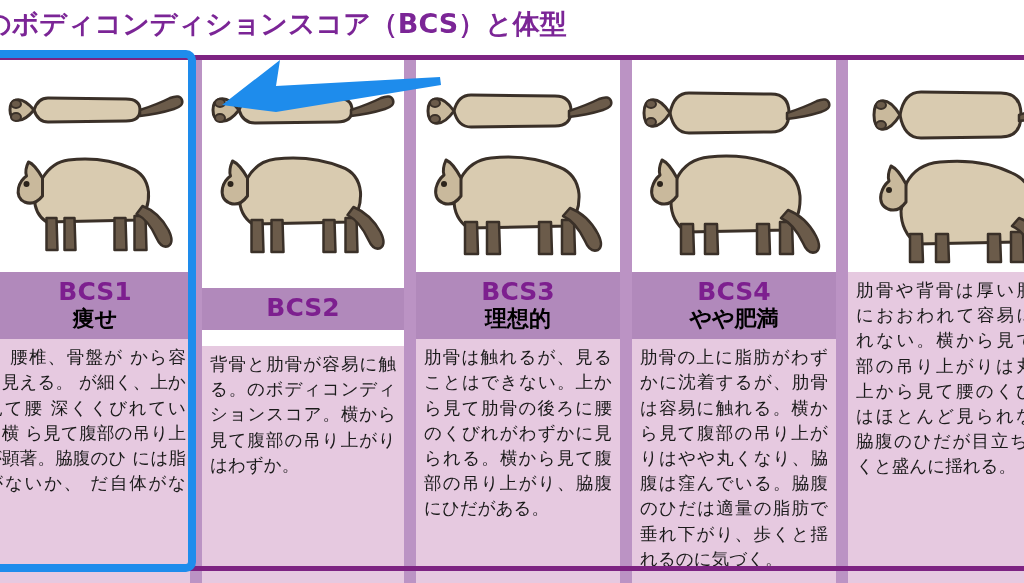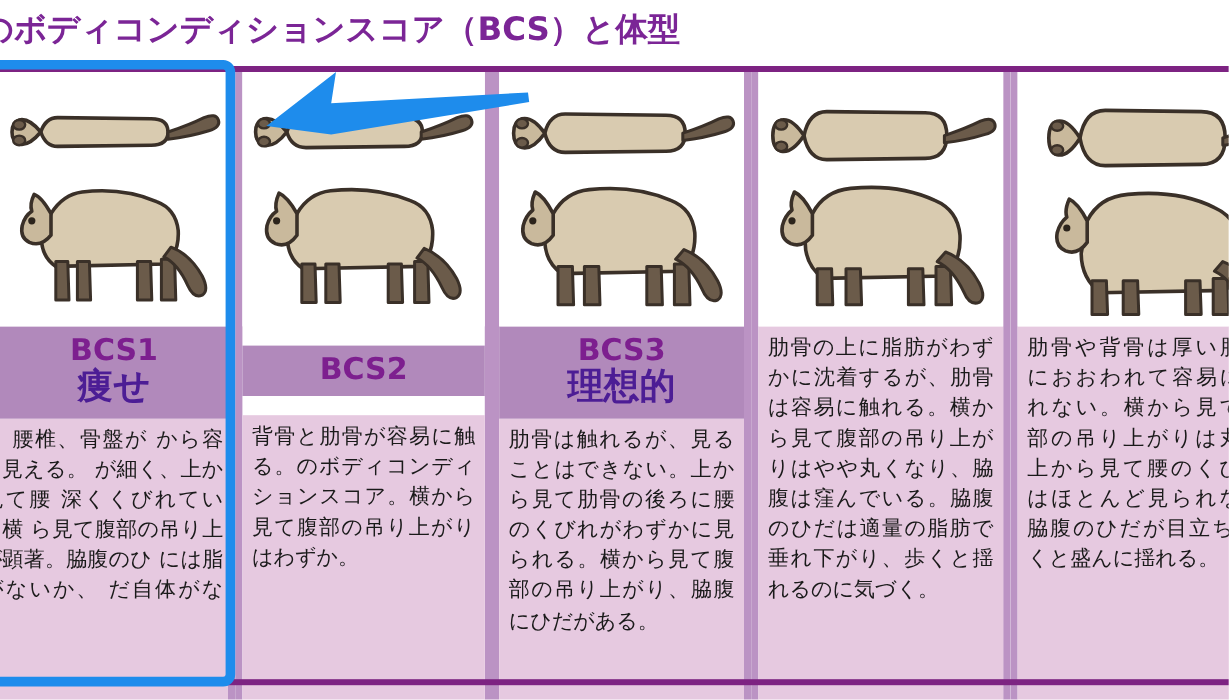--- a/index.html
+++ b/index.html
@@ -61,22 +61,22 @@
     background:#b189bb;
     text-align:center;
     padding:6px 0 8px 0;
     color:#7d1f8f;
   }
   .band .score{
     font-size:25px;font-weight:bold;line-height:1.12;
     color:#7d1f8f;
   }
   .band .word{
-    font-size:30px;font-weight:bold;line-height:1.15;
-    color:#4c1d95;
+    font-size:22px;font-weight:bold;line-height:1.15;
+    color:#000000;
   }
 
   
   .desc{
     flex:1;
     background:#e6c9e0;
     color:#1a1a1a;
     font-size:17.5px;
     line-height:1.44;
     padding:6px 8px 0 8px;
@@ -229,20 +229,24 @@
           <g fill="#6b5b4a" stroke="#3a3028" stroke-width="2.5" stroke-linejoin="round">
             <path d="M46 80 l12 0 l1 30 l-13 0 z"></path>
             <path d="M70 80 l12 0 l1 30 l-13 0 z"></path>
             <path d="M122 80 l12 0 l1 30 l-13 0 z"></path>
             <path d="M145 78 l12 0 l1 32 l-13 0 z"></path>
             <path d="M153 66 q18 7 28 26 q6 12 0 16 q-8 3 -13 -9 q-9 -19 -22 -25 z"></path>
           </g>
           <circle cx="25" cy="40" r="3" fill="#2c241c"></circle>
         </svg>
       </div>
+      <div class="band">
+        <div class="score">BCS4</div>
+        <div class="word">やや肥満</div>
+      </div>
       <div class="desc">肋骨の上に脂肪がわずかに沈着するが、肋骨は容易に触れる。横から見て腹部の吊り上がりはやや丸くなり、脇腹は窪んでいる。脇腹のひだは適量の脂肪で垂れ下がり、歩くと揺れるのに気づく。</div>
     </div>
 
     <div class="col c5 last">
       <div class="illus">
         <svg class="top-view" width="200" height="62" viewBox="0 0 200 62" style="left:16px;transform:none;">
           <g stroke="#3a3028" stroke-width="3" fill="#d9cbb0" stroke-linejoin="round">
             <path d="M36 31 q4 -23 21 -23 l80 1 q20 0 20 22 q0 22 -20 22 l-80 1 q-17 0 -21 -23 z"></path>
             <path d="M36 31 q-10 -16 -19 -14 q-7 2 -7 14 q0 12 7 14 q9 2 19 -14 z" fill="#c9b99c"></path>
           </g>

